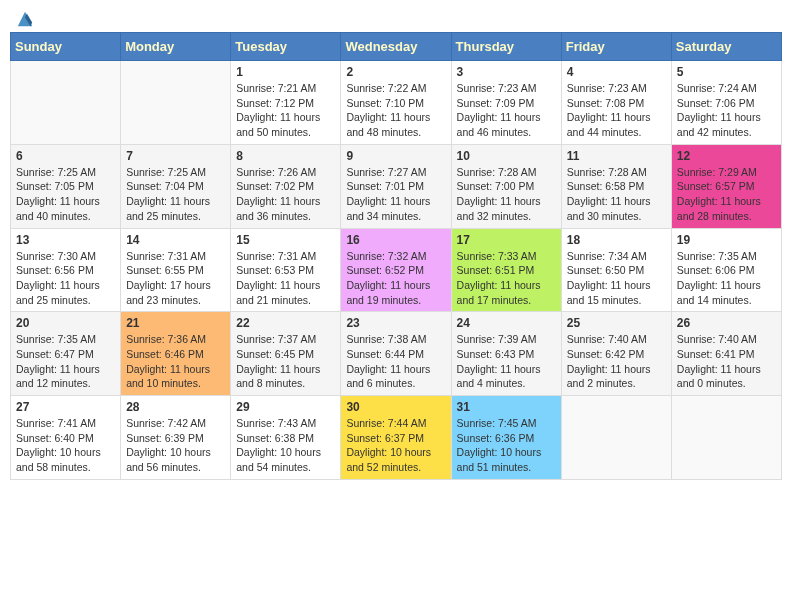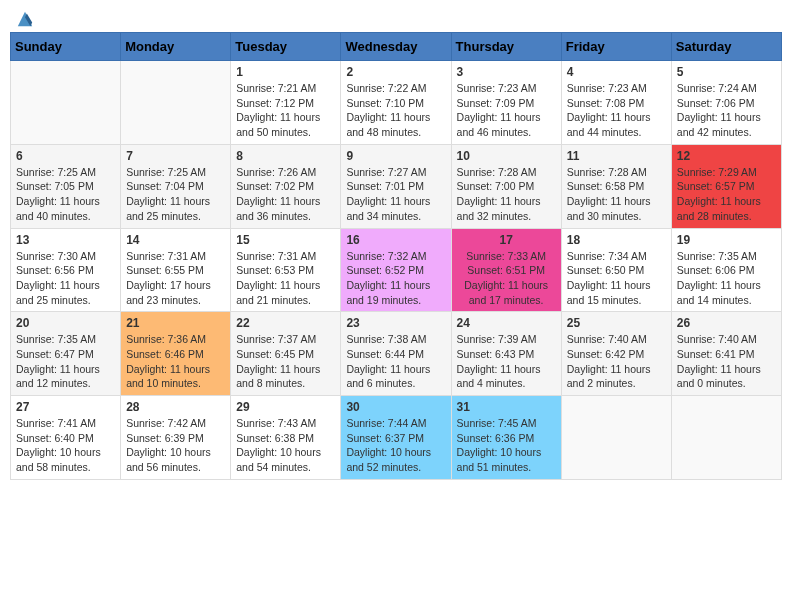--- a/index.html
+++ b/index.html
@@ -47,21 +47,21 @@
       font-size: 15px;
       color: #555;
     }
     .calendar {
       width: 100%;
       border-collapse: collapse;
       border: 1px solid #ccc;
     }
     .calendar th {
       background-color: #4a7fc1;
-      color: #000000;
+      color: #fef9c3;
       font-size: 13px;
       font-weight: bold;
       padding: 6px 4px;
       text-align: left;
       border: 1px solid #3a6faf;
     }
     .calendar td {
       width: 14.28%;
       vertical-align: top;
       padding: 4px 5px;
@@ -211,21 +211,21 @@
         </div>
       </td>
         <td style="background: rgb(245, 245, 245);">
         <span class="day-num">11</span>
         <div class="day-info">
           <span>Sunrise: 7:28 AM</span><br>
           <span>Sunset: 6:58 PM</span><br>
           <span>Daylight: 11 hours and 30 minutes.</span>
         </div>
       </td>
-        <td style="background: #ef4444;">
+        <td style="background: #ec4899;">
         <span class="day-num">12</span>
         <div class="day-info">
           <span>Sunrise: 7:29 AM</span><br>
           <span>Sunset: 6:57 PM</span><br>
           <span>Daylight: 11 hours and 28 minutes.</span>
         </div>
       </td>
       </tr>
       <tr>
         <td style="background: rgb(255, 255, 255);">
@@ -253,21 +253,21 @@
         </div>
       </td>
         <td style="background: #f0abfc;">
         <span class="day-num">16</span>
         <div class="day-info">
           <span>Sunrise: 7:32 AM</span><br>
           <span>Sunset: 6:52 PM</span><br>
           <span>Daylight: 11 hours and 19 minutes.</span>
         </div>
       </td>
-        <td style="background: #ec4899; text-align: center;">
+        <td style="background: #bef264;">
         <span class="day-num">17</span>
         <div class="day-info">
           <span>Sunrise: 7:33 AM</span><br>
           <span>Sunset: 6:51 PM</span><br>
           <span>Daylight: 11 hours and 17 minutes.</span>
         </div>
       </td>
         <td style="background: rgb(255, 255, 255);">
         <span class="day-num">18</span>
         <div class="day-info">
@@ -361,21 +361,21 @@
         </div>
       </td>
         <td style="background: rgb(255, 255, 255);">
         <span class="day-num">29</span>
         <div class="day-info">
           <span>Sunrise: 7:43 AM</span><br>
           <span>Sunset: 6:38 PM</span><br>
           <span>Daylight: 10 hours and 54 minutes.</span>
         </div>
       </td>
-        <td style="background: #7dd3fc;">
+        <td style="background: #fde047;">
         <span class="day-num">30</span>
         <div class="day-info">
           <span>Sunrise: 7:44 AM</span><br>
           <span>Sunset: 6:37 PM</span><br>
           <span>Daylight: 10 hours and 52 minutes.</span>
         </div>
       </td>
         <td style="background: #7dd3fc;">
         <span class="day-num">31</span>
         <div class="day-info">

